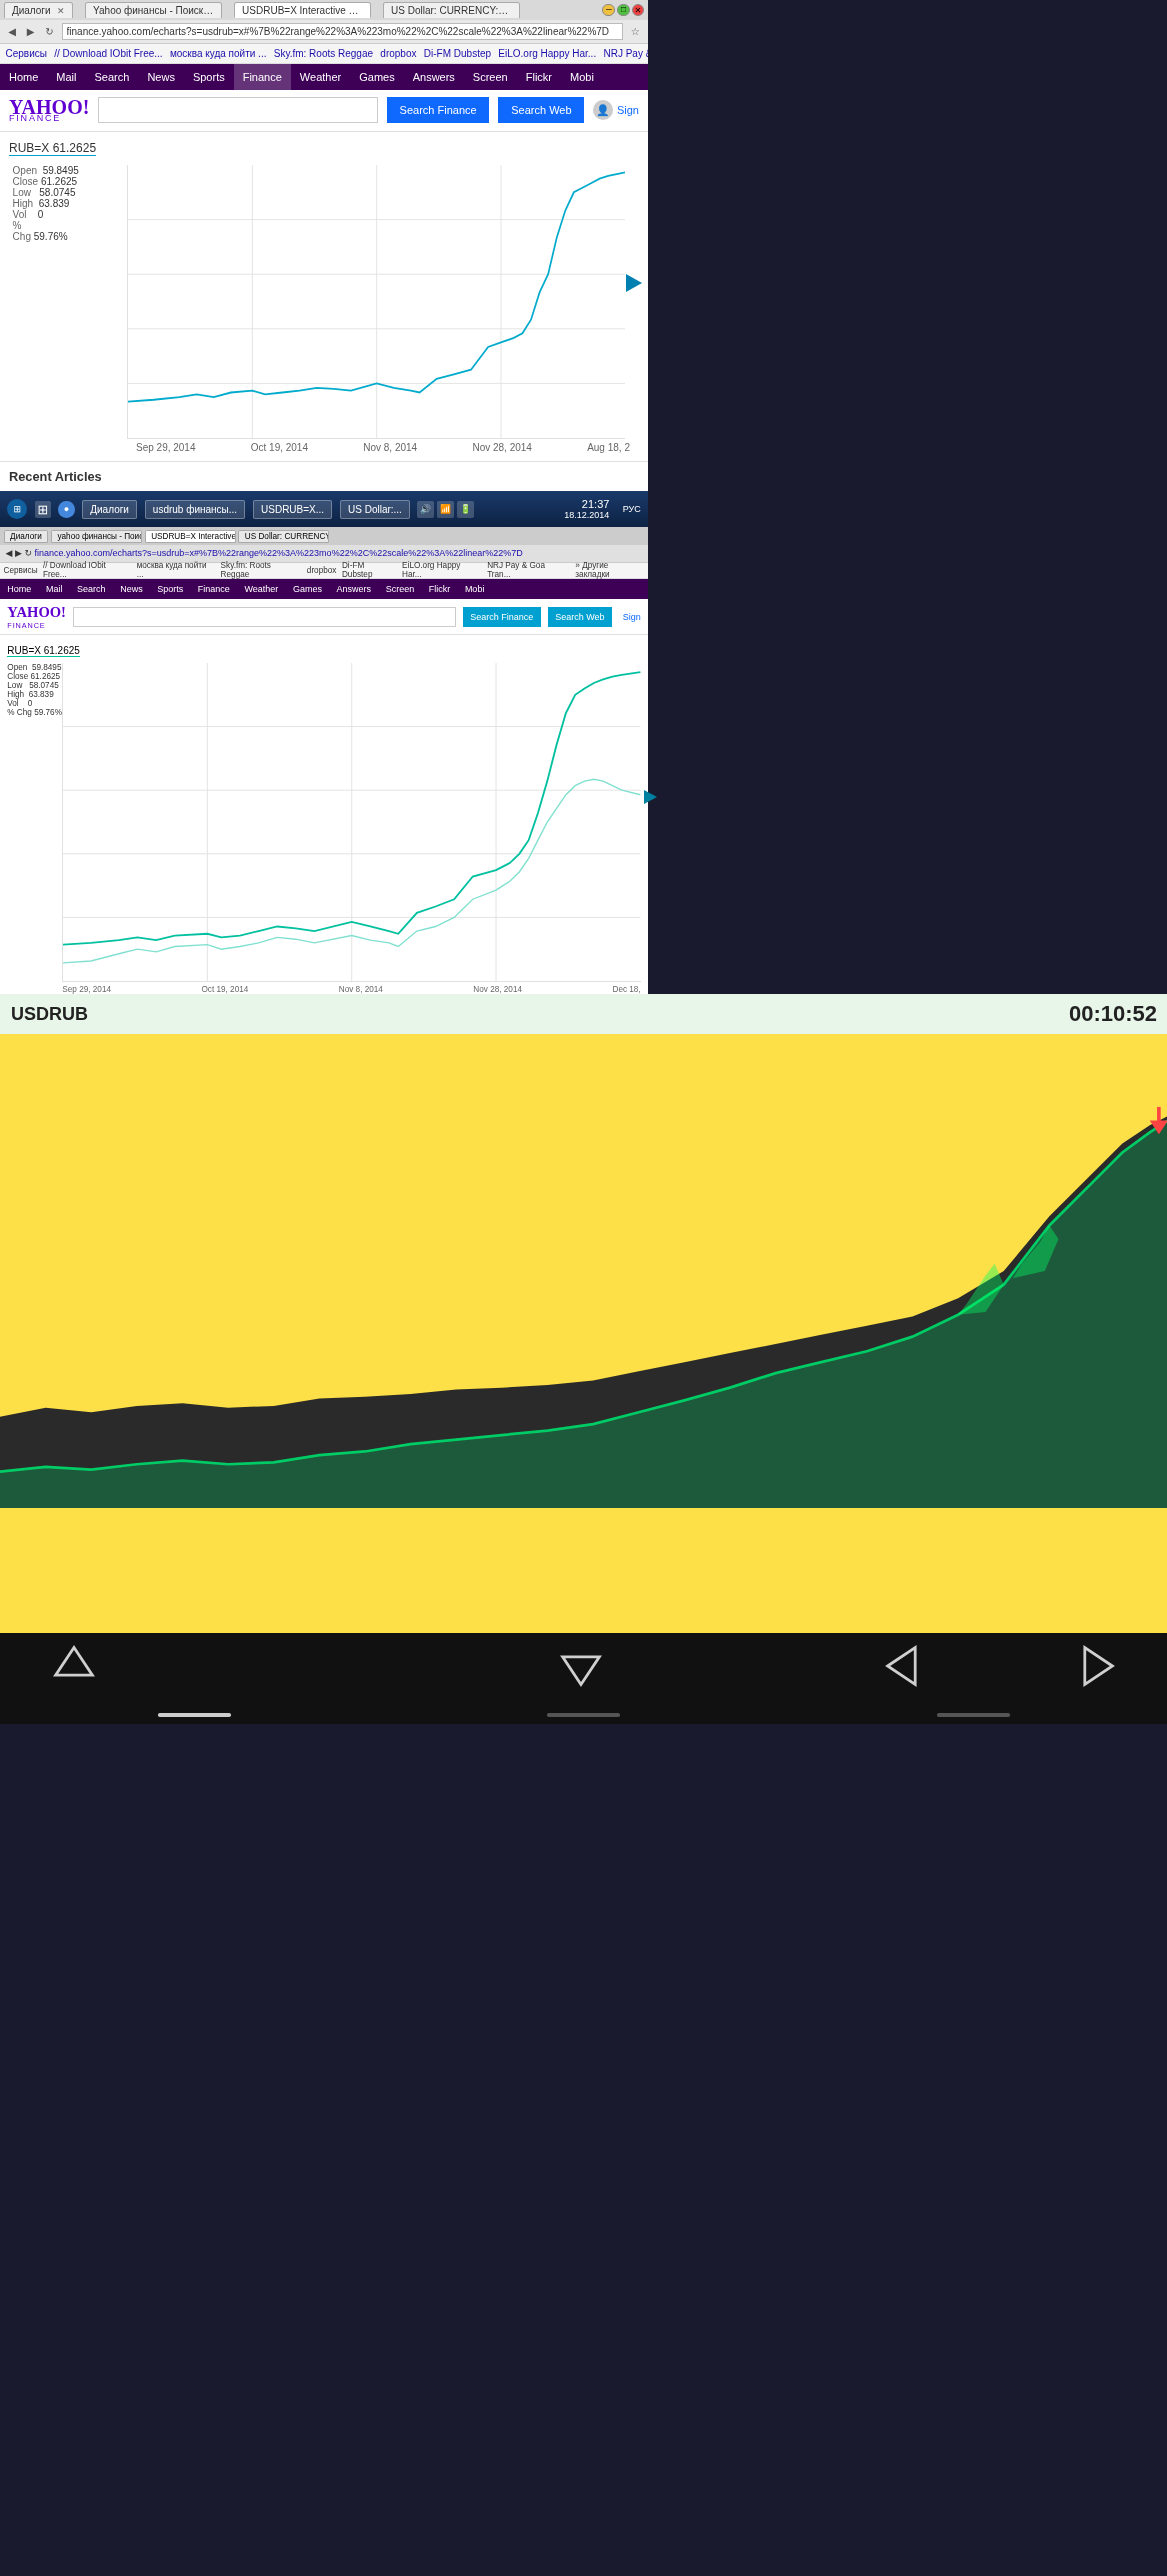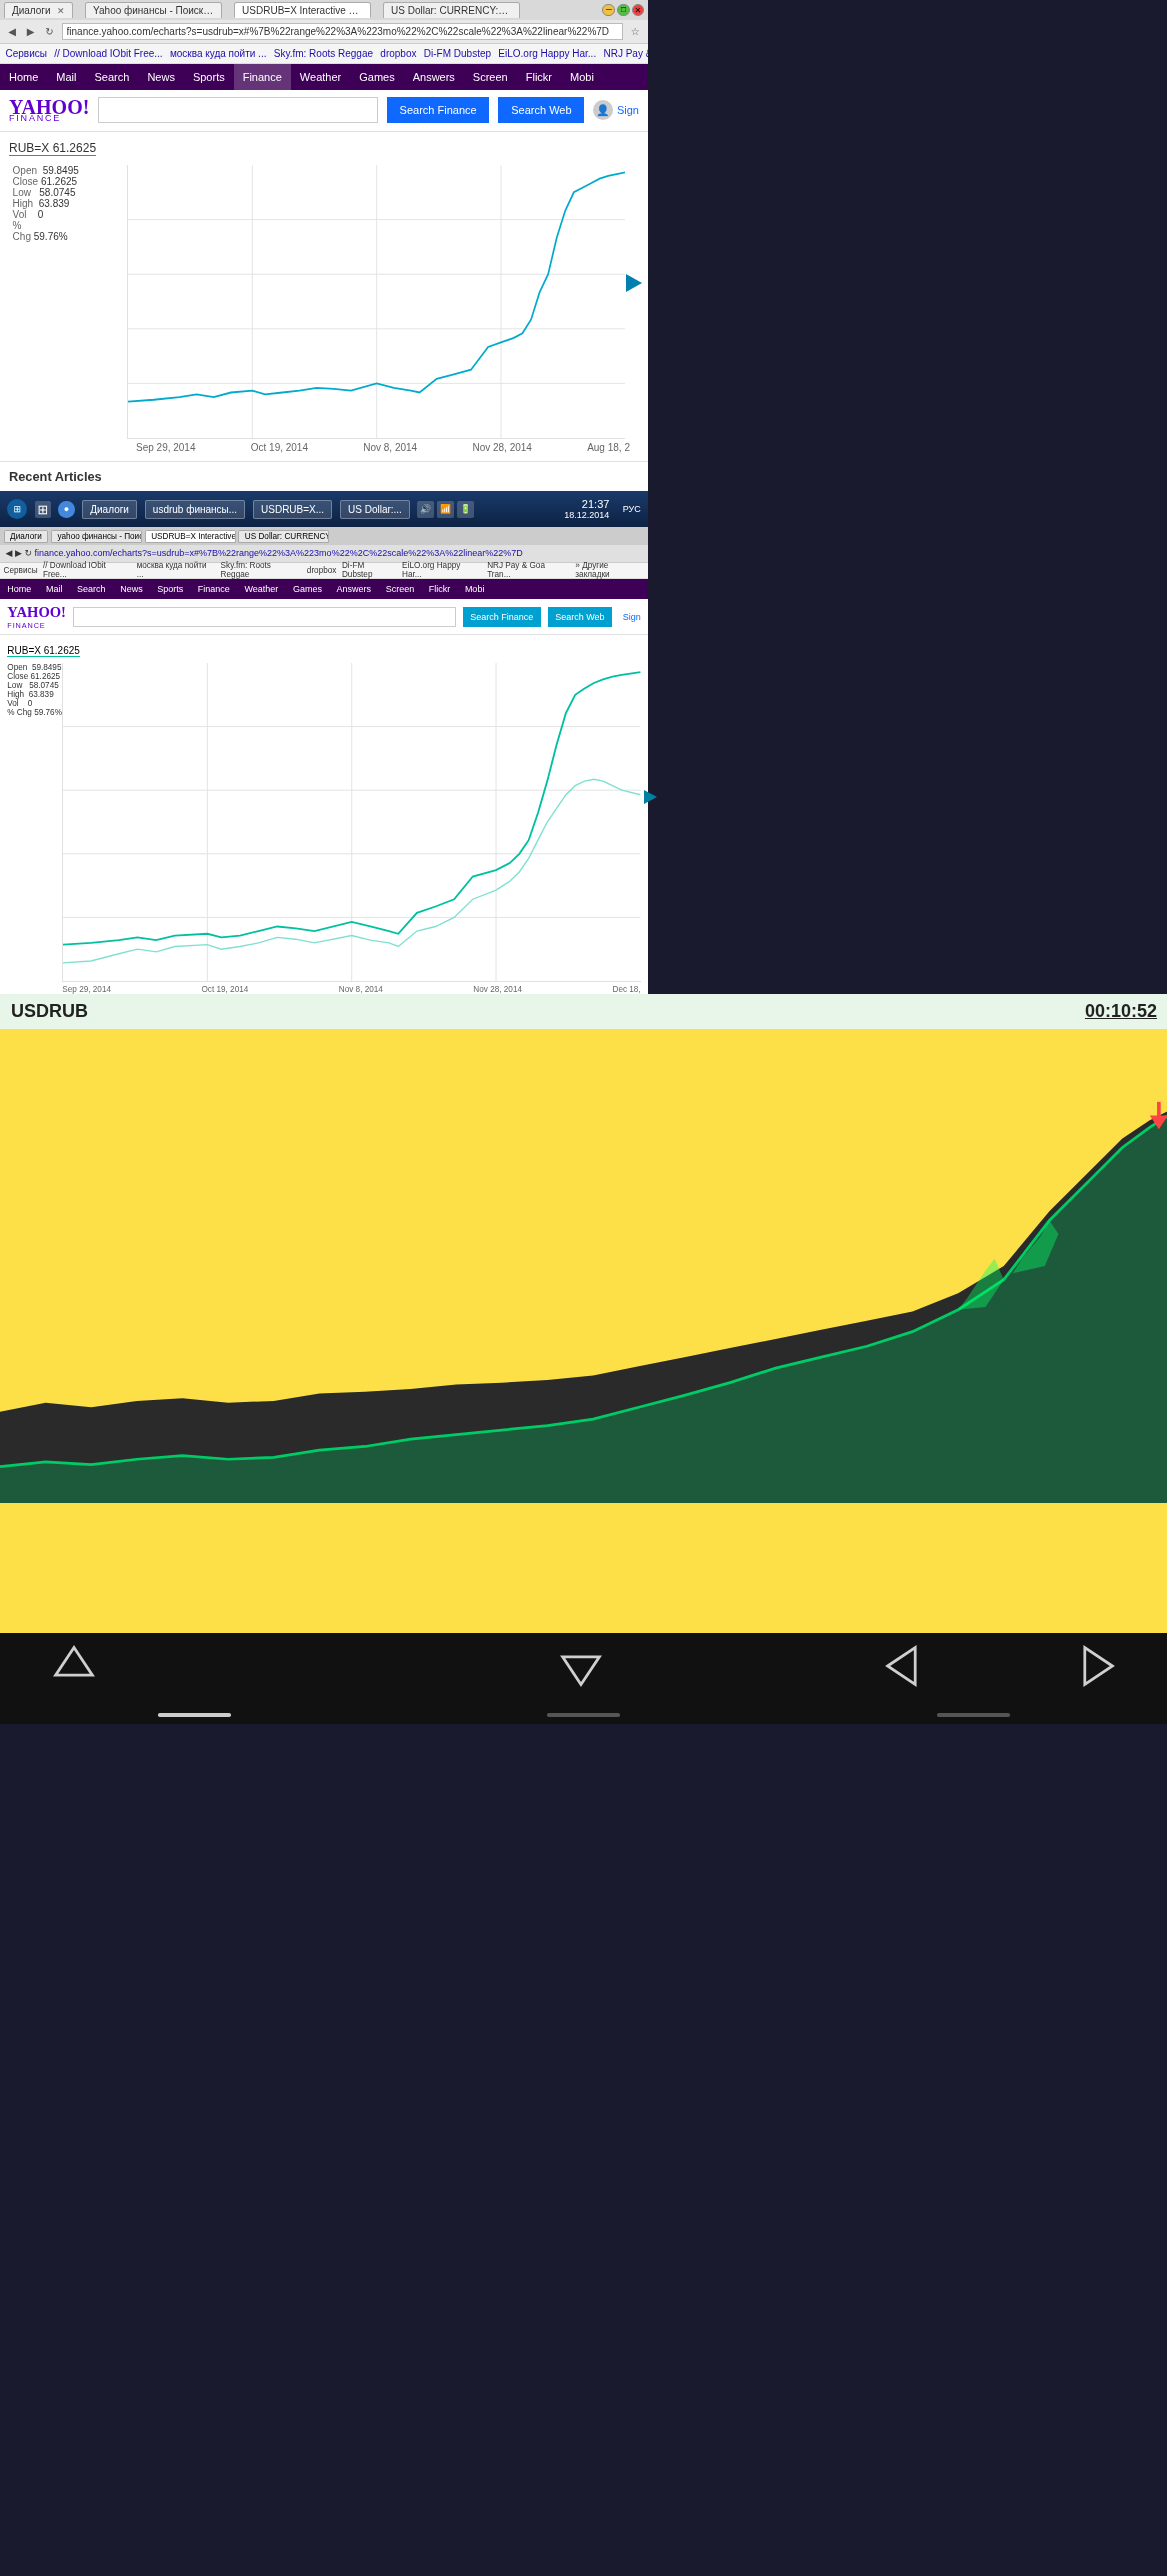--- a/index.html
+++ b/index.html
@@ -266,24 +266,23 @@
       align-items: center;
       padding: 7.3px 11px;
       background: #e8f5e9;
     }
     .currency-title {
       font-size: 18px;
       font-weight: bold;
       color: #222;
     }
     .currency-time {
-      font-size: 18px;
+      font-size: 22px;
       font-weight: bold;
       color: #222;
-      text-decoration: underline;
     }
     .currency-chart-area {
       position: relative;
       height: 474px;
       overflow: hidden;
     }
     .currency-svg {
       width: 100%;
       height: 100%;
     }

